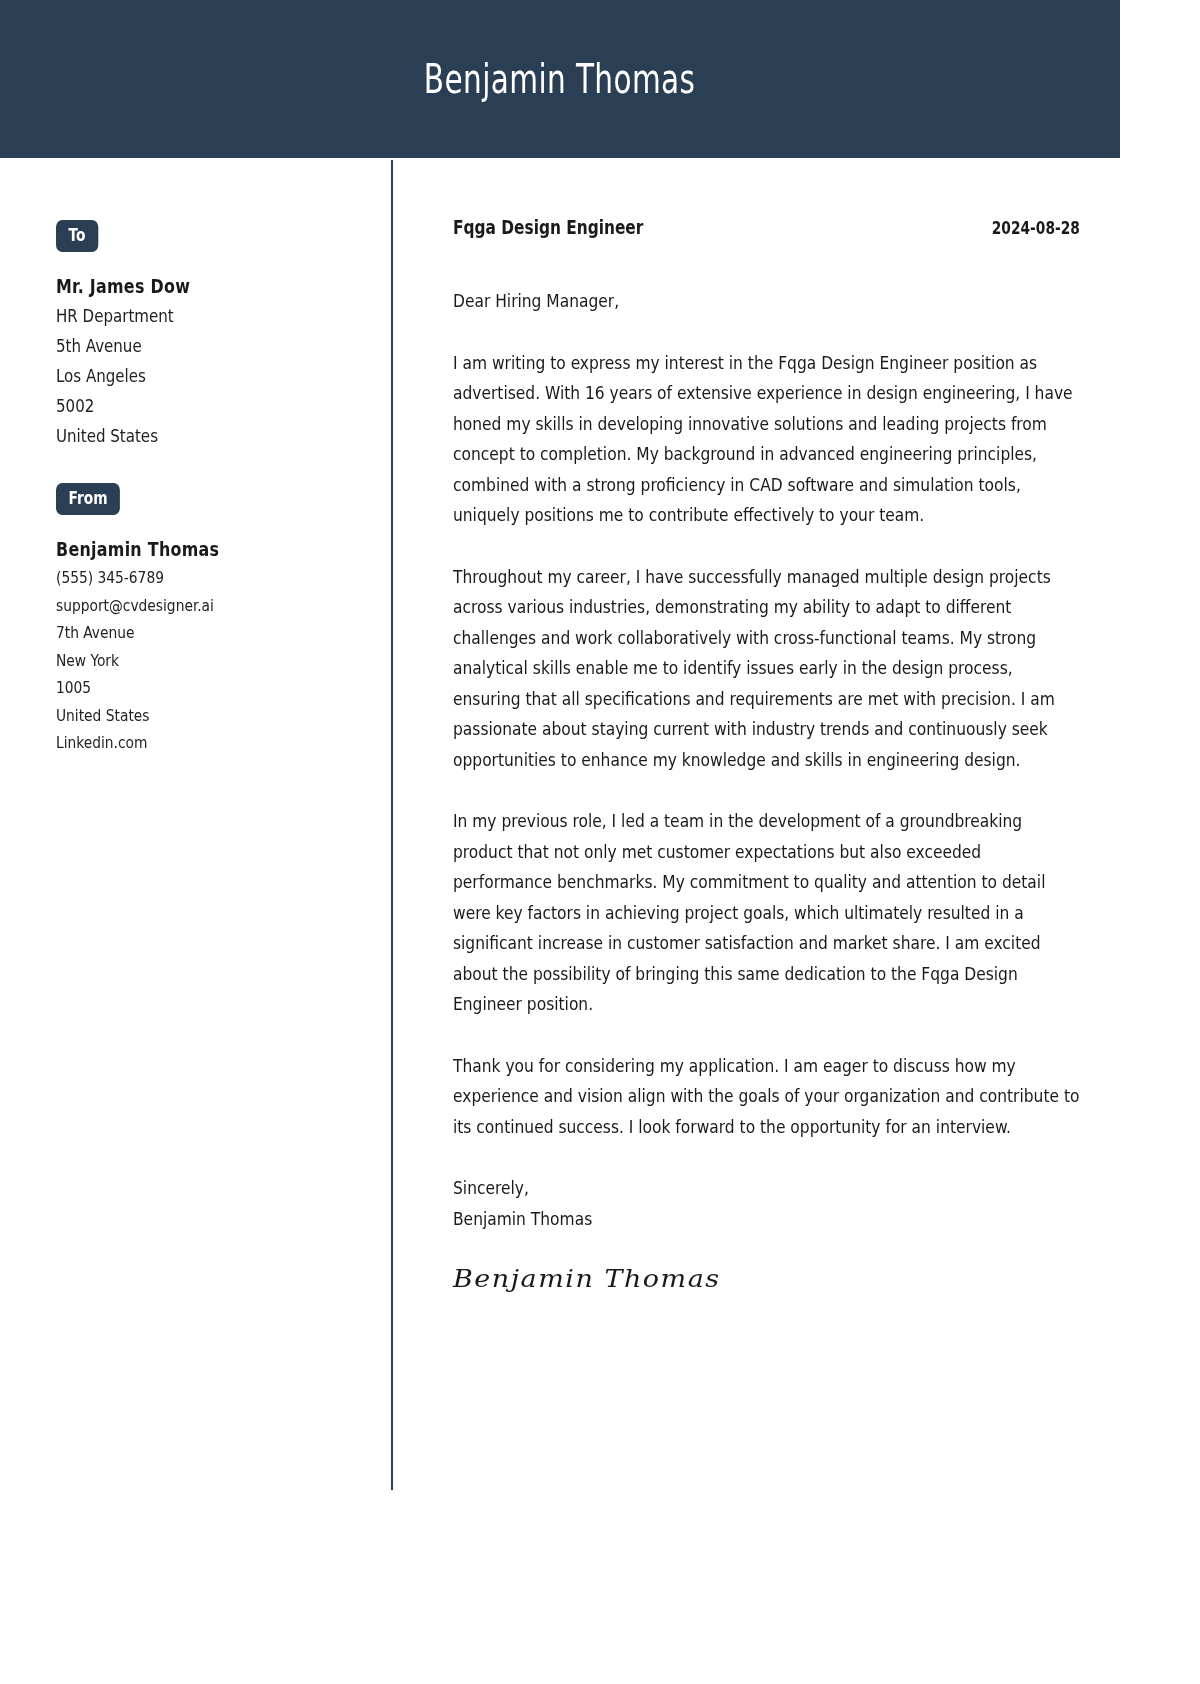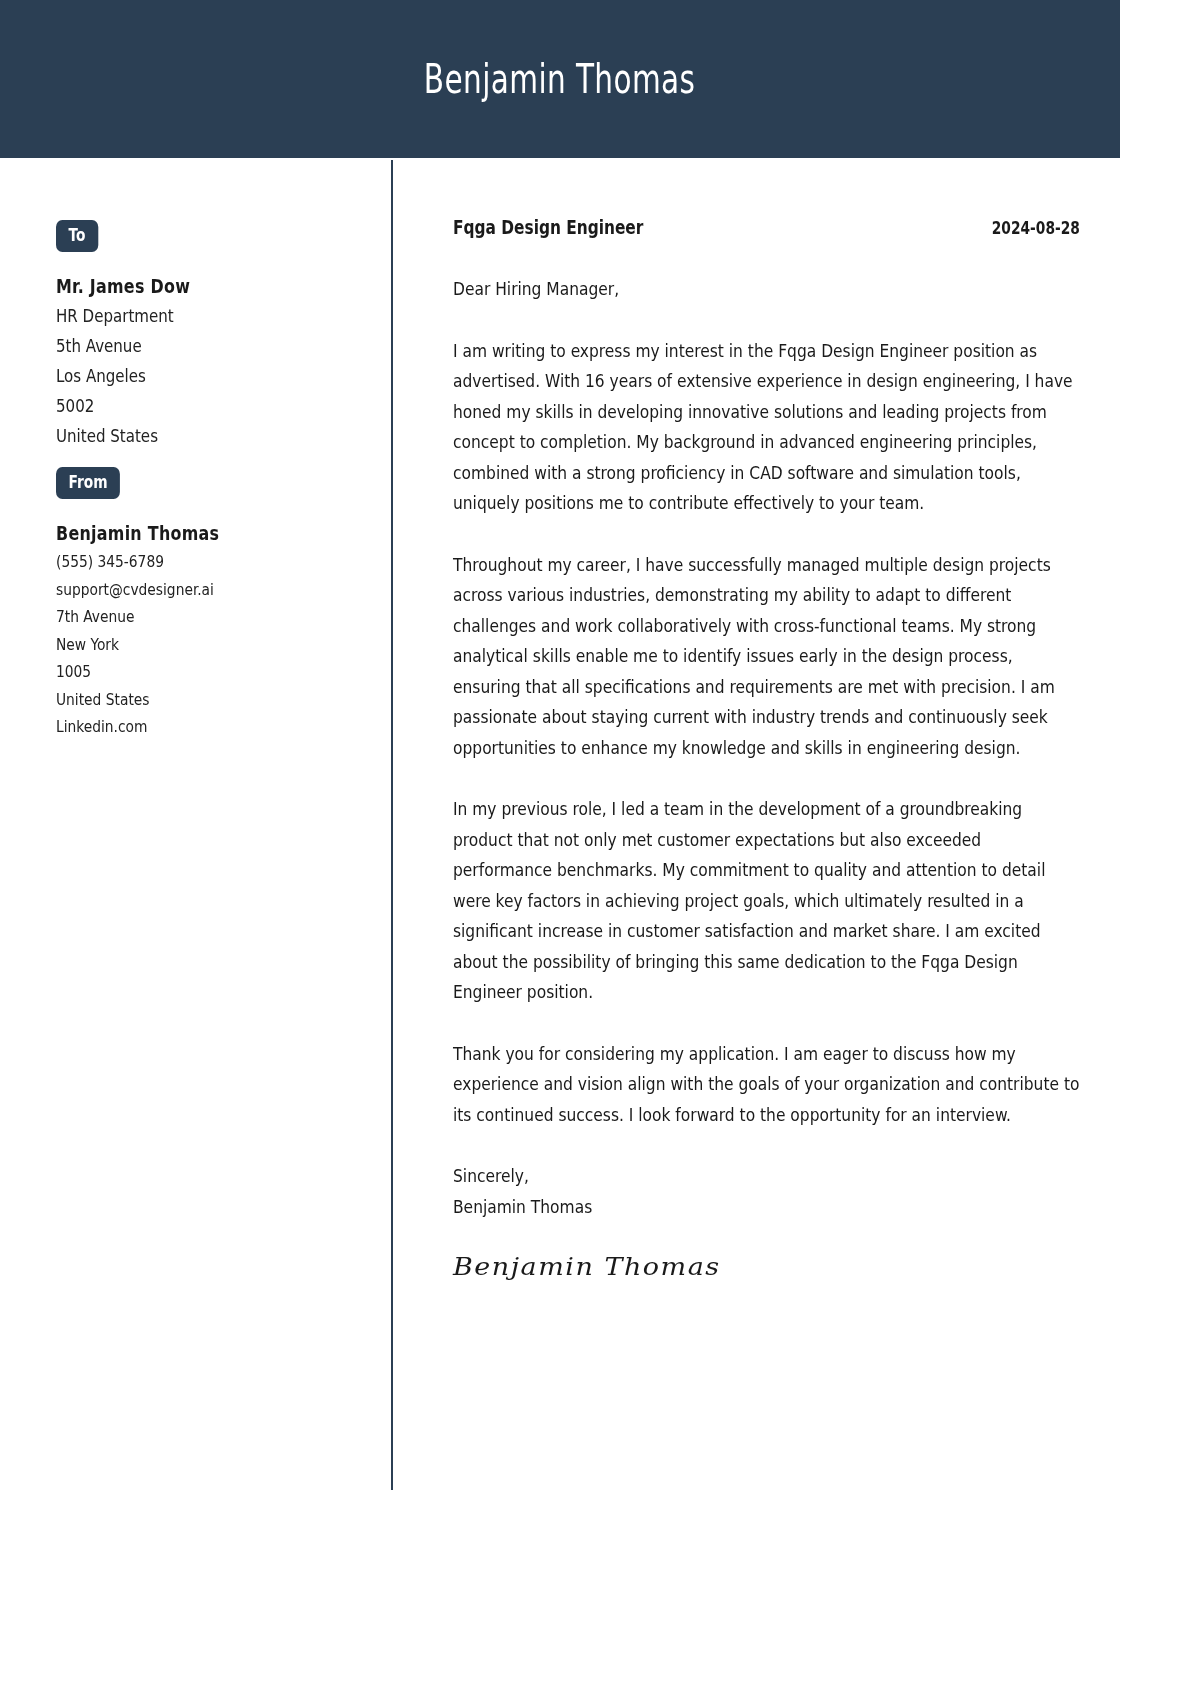--- a/index.html
+++ b/index.html
@@ -82,21 +82,21 @@
   .addr-line {
     font-size: 18px;
     line-height: 30px;
     color: #222222;
     font-family: "DejaVu Sans Condensed", "Liberation Sans Narrow", "Liberation Sans", sans-serif;
     transform: scaleX(0.93);
     transform-origin: left center;
     white-space: nowrap;
   }
   .from-wrap {
-    margin-top: 16px;
+    margin-top: 32px;
   }
   .from-block .addr-name { font-size: 19px; }
   .from-block .addr-line {
     font-size: 16.5px;
     line-height: 27.5px;
   }
 
   
   .divider {
     width: 2px;
@@ -109,21 +109,21 @@
   
   .main {
     flex: 1;
     box-sizing: border-box;
     padding: 58px 40px 0 44px;
   }
   .meta-row {
     display: flex;
     justify-content: space-between;
     align-items: baseline;
-    margin-bottom: 36px;
+    margin-bottom: 48px;
   }
   .job-title {
     font-size: 19px;
     font-weight: bold;
     font-family: "DejaVu Sans Condensed", "Liberation Sans Narrow", "Liberation Sans", sans-serif;
     transform: scaleX(0.9);
     transform-origin: left center;
     white-space: nowrap;
   }
   .letter-date {

